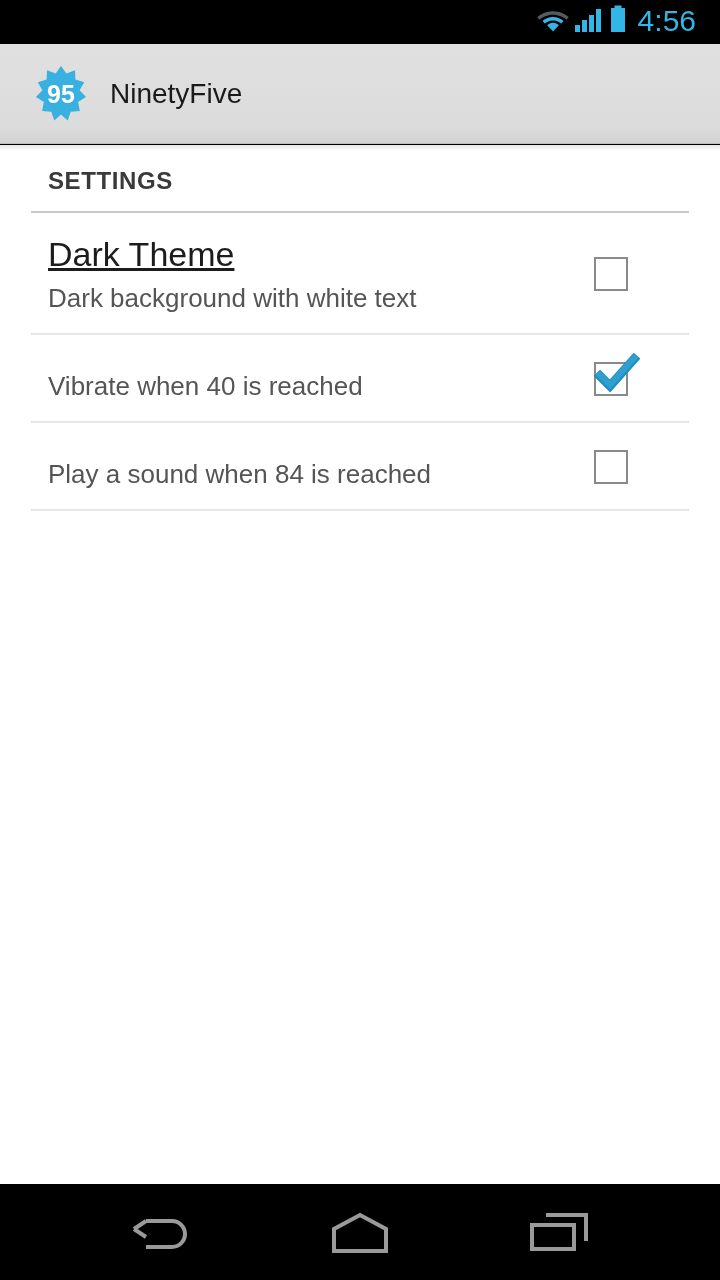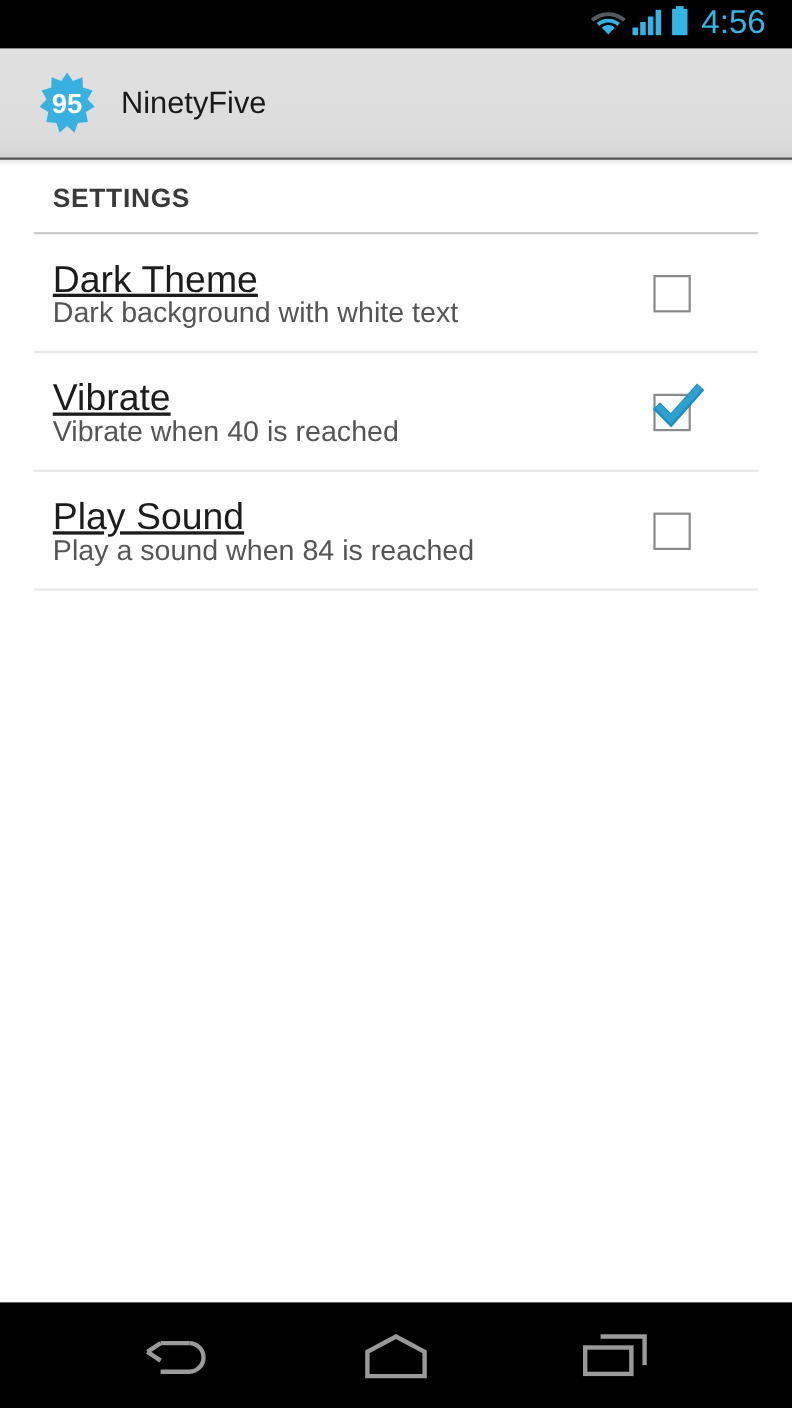--- a/index.html
+++ b/index.html
@@ -117,20 +117,21 @@
   .pref-title {
     font-size: 34px;
     color: #1c1c1c;
     line-height: 1.0;
     font-family: "Liberation Sans", sans-serif;
     text-decoration: underline;
   }
   .pref-summary {
     font-size: 26px;
     color: #555555;
+    margin-top: 14px;
     line-height: 1.0;
     font-family: "Liberation Sans", sans-serif;
   }
   .pref-widget {
     flex: 0 0 auto;
     width: 80px;
     display: flex;
     align-items: center;
     justify-content: center;
     align-self: center;
@@ -239,37 +240,35 @@
       <div class="pref-summary">Dark background with white text</div>
     </div>
     <div class="pref-widget">
       <div class="checkbox"></div>
     </div>
   </div>
   <div class="pref-divider"></div>
 
   <div class="pref-row">
     <div class="pref-texts">
-      <div class="pref-title">Vibrate</div>
       <div class="pref-summary">Vibrate when 40 is reached</div>
     </div>
     <div class="pref-widget">
       <div class="checkbox">
         <svg class="tick" viewBox="0 0 48 44">
           <path d="M8 24 L18 34 L42 7" stroke="#1d8fbf" stroke-width="9" fill="none" stroke-linecap="square" stroke-linejoin="miter"></path>
           <path d="M8 23 L18 33 L42 6" stroke="#2f9fd0" stroke-width="6" fill="none" stroke-linecap="square" stroke-linejoin="miter"></path>
         </svg>
       </div>
     </div>
   </div>
   <div class="pref-divider"></div>
 
   <div class="pref-row">
     <div class="pref-texts">
-      <div class="pref-title">Play Sound</div>
       <div class="pref-summary">Play a sound when 84 is reached</div>
     </div>
     <div class="pref-widget">
       <div class="checkbox"></div>
     </div>
   </div>
   <div class="pref-divider"></div>
 
 </div>
 

